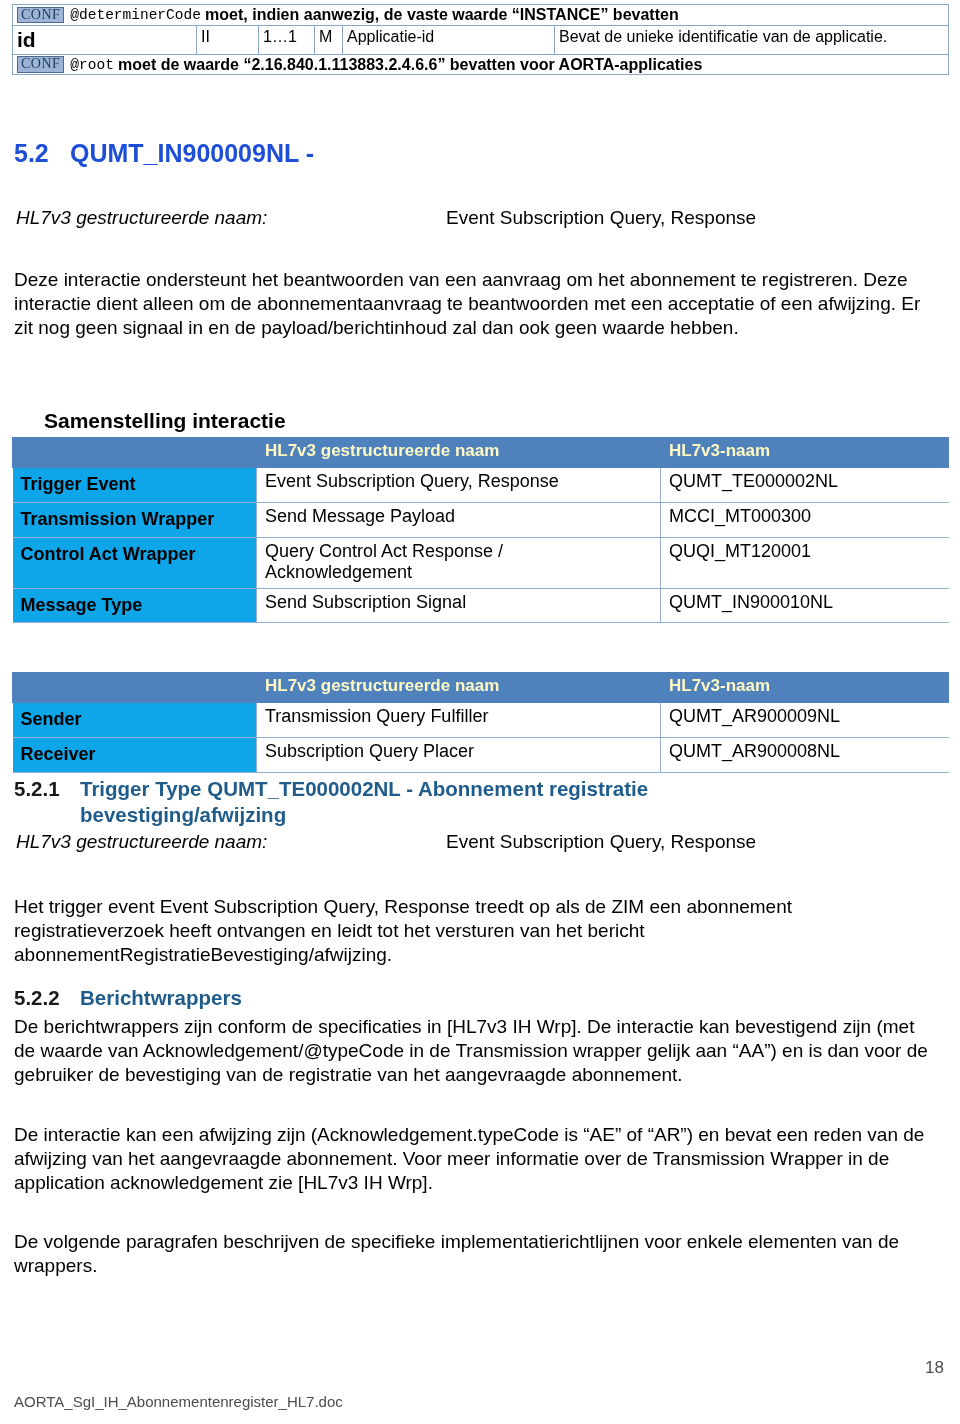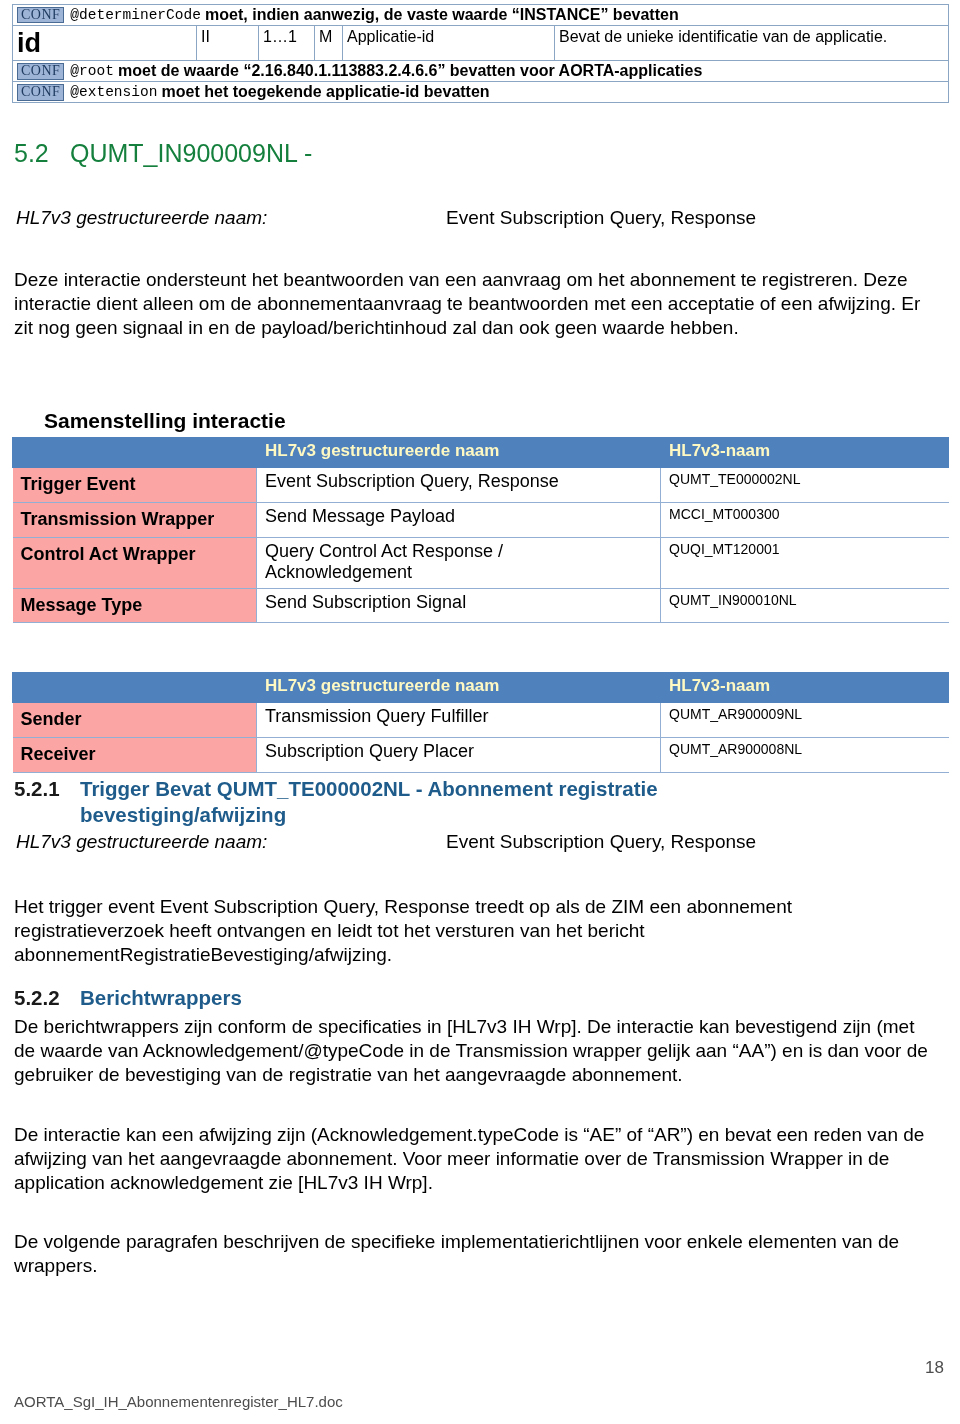--- a/index.html
+++ b/index.html
@@ -60,33 +60,33 @@
     font-size: 16px;
     vertical-align: middle;
   }
   .mono {
     font-family: "Liberation Mono", monospace;
     font-weight: normal;
     font-size: 14.5px;
   }
   .attr-name {
     font-weight: bold;
-    font-size: 27px;
+    font-size: 21px;
     line-height: 1.05;
   }
   .cell-plain {
     font-size: 16px;
     line-height: 1.18;
   }
 
   
   .h2 {
     position: absolute;
-    color: #15803d;
-    font-weight: normal;
+    color: #1d4ed8;
+    font-weight: bold;
     font-size: 25px;
     line-height: 1.22;
   }
   .h2 .num {
     position: absolute;
     left: 0;
     top: 0;
   }
   .h2 .txt {
     display: block;
@@ -164,29 +164,29 @@
     height: 22px;
     border-color: #4f81bd;
   }
   .data-table thead th.blank {
     border-left-color: #4f81bd;
   }
   .data-table td.rowlabel {
     font-weight: bold;
     font-size: 18px;
     padding: 6px 8px 7px 8px;
-    background: #fca5a5;
+    background: #0ea5e9;
     border-left: none;
   }
   .data-table td.cellval {
     font-size: 18px;
     padding: 3px 8px 5px 8px;
   }
   .data-table td.cellcode {
-    font-size: 14px;
+    font-size: 18px;
     padding: 3px 8px 5px 8px;
   }
   .data-table td.lastcol {
     border-right: none;
   }
 
   
   .va-bottom { vertical-align: bottom !important; }
 
   
@@ -231,25 +231,20 @@
         <td class="cell-plain">1…1</td>
         <td class="cell-plain">M</td>
         <td class="cell-plain">Applicatie-id</td>
         <td class="cell-plain">Bevat de unieke identificatie van de applicatie.</td>
       </tr>
       <tr class="conf-row">
         <td colspan="6">
           <span class="conf-badge">CONF</span><span class="mono">@root</span> <span class="conf-text">moet de waarde “2.16.840.1.113883.2.4.6.6” bevatten voor AORTA-applicaties</span>
         </td>
       </tr>
-      <tr class="conf-row">
-        <td colspan="6">
-          <span class="conf-badge">CONF</span><span class="mono">@extension</span> <span class="conf-text">moet het toegekende applicatie-id bevatten</span>
-        </td>
-      </tr>
     </tbody>
   </table>
 
   <div class="h2" style="left:14px; top:138px; width:850px;">
     <span class="num">5.2</span>
     <span class="txt">QUMT_IN900009NL -</span>
   </div>
 
   <div class="subtitle-row" style="left:16px; top:207px; width:900px; height:26px;">
     <span class="subtitle-label">HL7v3 gestructureerde naam:</span>
@@ -320,21 +315,21 @@
       <tr>
         <td class="rowlabel va-bottom">Receiver</td>
         <td class="cellval">Subscription Query Placer</td>
         <td class="cellcode lastcol">QUMT_AR900008NL</td>
       </tr>
     </tbody>
   </table>
 
   <div class="h3" style="left:14px; top:776px; width:900px;">
     <span class="num">5.2.1</span>
-    <span class="txt">Trigger Bevat QUMT_TE000002NL - Abonnement registratie</span>
+    <span class="txt">Trigger Type QUMT_TE000002NL - Abonnement registratie</span>
     <span class="txt">bevestiging/afwijzing</span>
   </div>
 
   <div class="subtitle-row" style="left:16px; top:831px; width:900px; height:26px;">
     <span class="subtitle-label">HL7v3 gestructureerde naam:</span>
     <span class="subtitle-value">Event Subscription Query, Response</span>
   </div>
 
   <div class="para" style="left:14px; top:895px; width:930px;">Het trigger event Event Subscription Query, Response treedt op als de ZIM een abonnement registratieverzoek heeft ontvangen en leidt tot het versturen van het bericht abonnementRegistratieBevestiging/afwijzing.</div>
 

